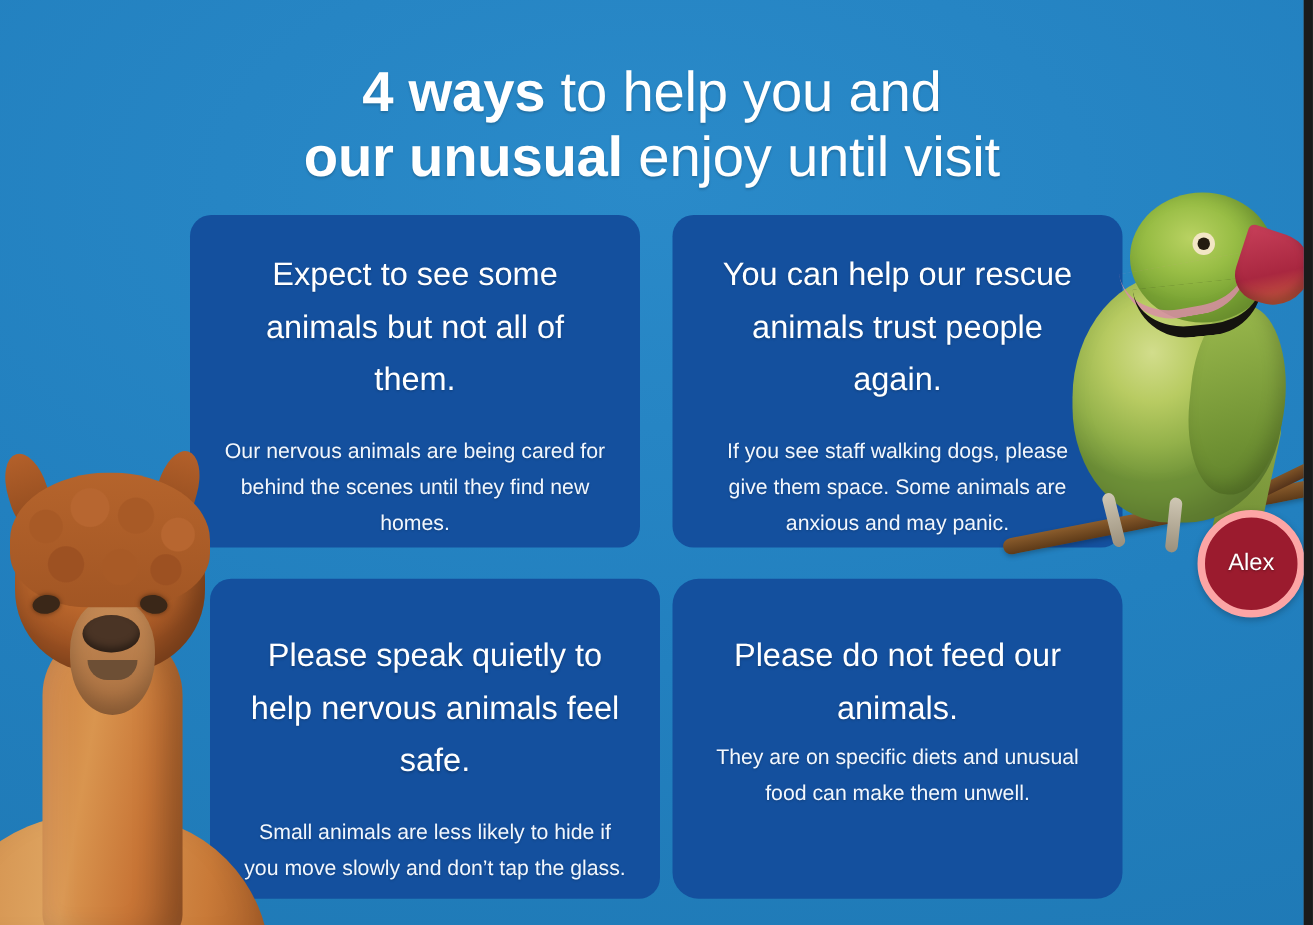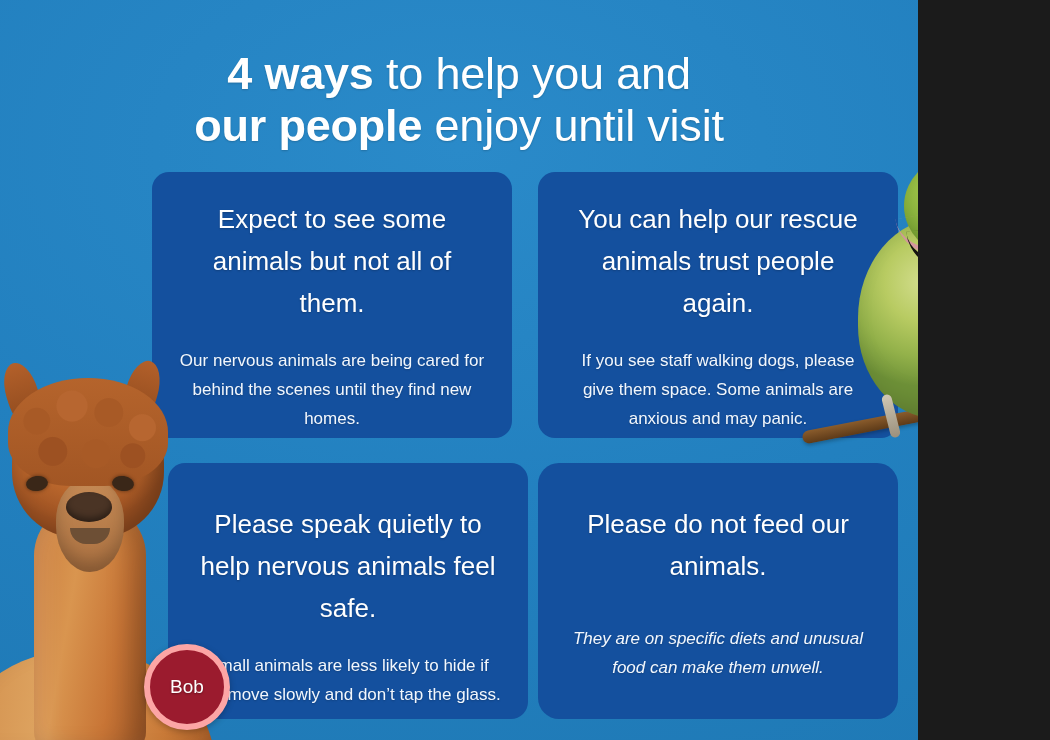--- a/index.html
+++ b/index.html
@@ -2,21 +2,21 @@
 <html><head>
 <meta charset="utf-8">
 <style>
   html, body {
     margin: 0;
     padding: 0;
     background: #1b1b1b;
   }
   #poster {
     position: relative;
-    width: 918px;
+    width: 1043px;
     height: 740px;
     overflow: hidden;
     background: #404040;
     font-family: "Liberation Sans", sans-serif;
     -webkit-font-smoothing: antialiased;
   }
   
   .bg-layer {
     position: absolute;
     inset: 0;
@@ -72,21 +72,21 @@
     font-size: 17px;
     line-height: 29px;
     font-weight: 400;
     color: #f2f7fd;
     text-shadow: 0 1px 2px rgba(0,0,0,0.20);
     margin: 0;
   }
   .card.tl .card-body { margin-top: 22px; }
   .card.tr .card-body { margin-top: 22px; }
   .card.bl .card-body { margin-top: 22px; }
-  .card.br .card-body { margin-top: 37px; font-style: italic; }
+  .card.br .card-body { margin-top: 4px; }
 
   
   .photo { position: absolute; z-index: 5; }
 
   
   #alpaca { left: -18px; top: 352px; width: 235px; height: 390px; }
   .alp-neck {
     position: absolute; left: 52px; top: 150px; width: 112px; height: 250px;
     background: linear-gradient(100deg,#c97b3c 0%, #d9954f 35%, #c87536 70%, #a85c28 100%);
     border-radius: 54px 54px 20px 20px;
@@ -241,21 +241,21 @@
 </style>
 </head>
 <body>
 
 <div id="poster">
 
   <div class="bg-layer"></div>
 
   <h1 class="title">
     <span class="ln"><b>4 ways</b><span> to help you and</span></span>
-    <span class="ln"><b>our people</b><span> enjoy until visit</span></span>
+    <span class="ln"><b>our unusual</b><span> enjoy until visit</span></span>
   </h1>
 
   <div class="card tl">
     <p class="card-head">Expect to see some animals but not all of them.</p>
     <p class="card-body">Our nervous animals are being cared for behind the scenes until they find new homes.</p>
   </div>
 
   <div class="card tr">
     <p class="card-head">You can help our rescue animals trust people again.</p>
     <p class="card-body">If you see staff walking dogs, please give them space. Some animals are anxious and may panic.</p>
@@ -296,17 +296,14 @@
     <div class="alp-fringe"></div>
     <div class="alp-eye l"></div>
     <div class="alp-eye r"></div>
     <div class="alp-nose"></div>
     <div class="alp-lip"></div>
   </div>
 
   <div class="badge" id="badge-alex">
     <span>Alex</span>
   </div>
-  <div class="badge" id="badge-bob">
-    <span>Bob</span>
-  </div>
 
 </div>
 
 </body></html>

